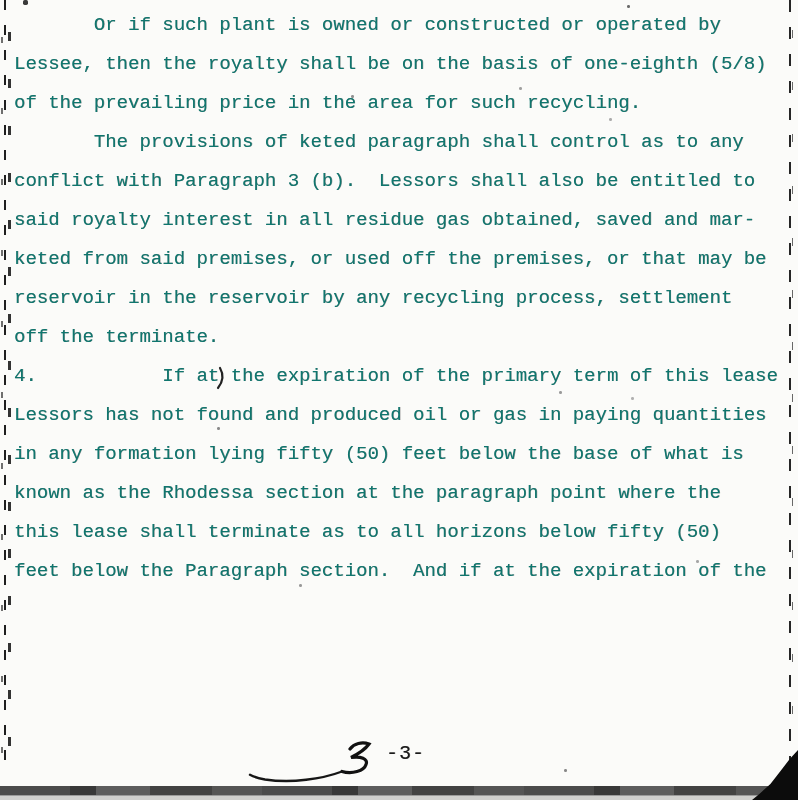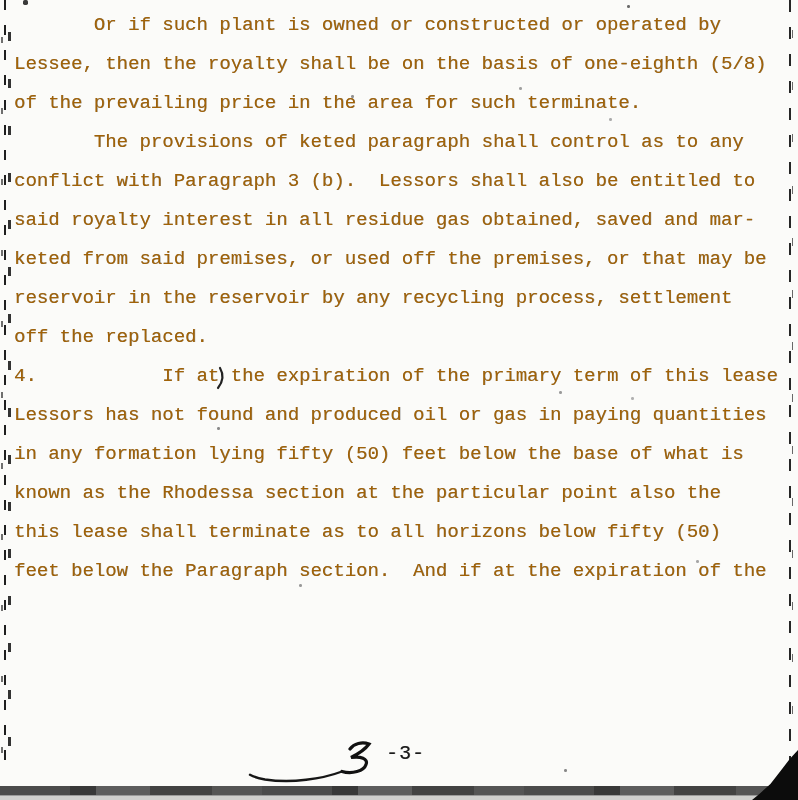--- a/index.html
+++ b/index.html
@@ -15,21 +15,21 @@
     background: #fbfbf9;
     overflow: hidden;
   }
 
   
   .textblock {
     position: absolute;
     left: 14px; top: 6px; right: 4px;
     font-size: 19px;
     line-height: 39px;
-    color: #a16207;
+    color: #0f766e;
     text-shadow: 0.4px 0.4px 0.5px rgba(30,30,30,0.45);
   }
   .line { white-space: pre; height: 39px; }
 
   
   .edge { position: absolute; pointer-events: none; }
   .edge-left-a  { left: 4px; top: 0; width: 2px; height: 774px;
     background: repeating-linear-gradient(180deg, #1f1f1f 0 10px, transparent 10px 25px); }
   .edge-left-b  { left: 8px; top: 14px; width: 3px; height: 756px; opacity: .85;
     background: repeating-linear-gradient(180deg, transparent 0 18px, #101010 18px 27px, transparent 27px 47px); }
@@ -97,31 +97,31 @@
 
   <div class="edge edge-left-a"></div>
   <div class="edge edge-left-b"></div>
   <div class="edge edge-left-c"></div>
   <div class="edge edge-right-a"></div>
   <div class="edge edge-right-b"></div>
 
   <div class="textblock">
     <div class="line">       Or if such plant is owned or constructed or operated by</div>
     <div class="line">Lessee, then the royalty shall be on the basis of one-eighth (5/8)</div>
-    <div class="line">of the prevailing price in the area for such terminate.</div>
+    <div class="line">of the prevailing price in the area for such recycling.</div>
     <div class="line">       The provisions of keted paragraph shall control as to any</div>
     <div class="line">conflict with Paragraph 3 (b).  Lessors shall also be entitled to</div>
     <div class="line">said royalty interest in all residue gas obtained, saved and mar-</div>
     <div class="line">keted from said premises, or used off the premises, or that may be</div>
     <div class="line">reservoir in the reservoir by any recycling process, settlement</div>
-    <div class="line">off the replaced.</div>
+    <div class="line">off the terminate.</div>
     <div class="line">4.           If at the expiration of the primary term of this lease</div>
     <div class="line">Lessors has not found and produced oil or gas in paying quantities</div>
     <div class="line">in any formation lying fifty (50) feet below the base of what is</div>
-    <div class="line">known as the Rhodessa section at the particular point also the</div>
+    <div class="line">known as the Rhodessa section at the paragraph point where the</div>
     <div class="line">this lease shall terminate as to all horizons below fifty (50)</div>
     <div class="line">feet below the Paragraph section.  And if at the expiration of the</div>
   </div>
 
   <svg class="ink-overlay" width="798" height="800" viewBox="0 0 798 800">
 
     <path d="M 220 368 C 223.5 374 223.5 381 218 388" stroke="#222" stroke-width="2.2" stroke-linecap="round" fill="none"></path>
 
     <path d="M 350 749 C 354 743.5 362 741.5 369 744
              C 364 751 356 755 351 757.5

